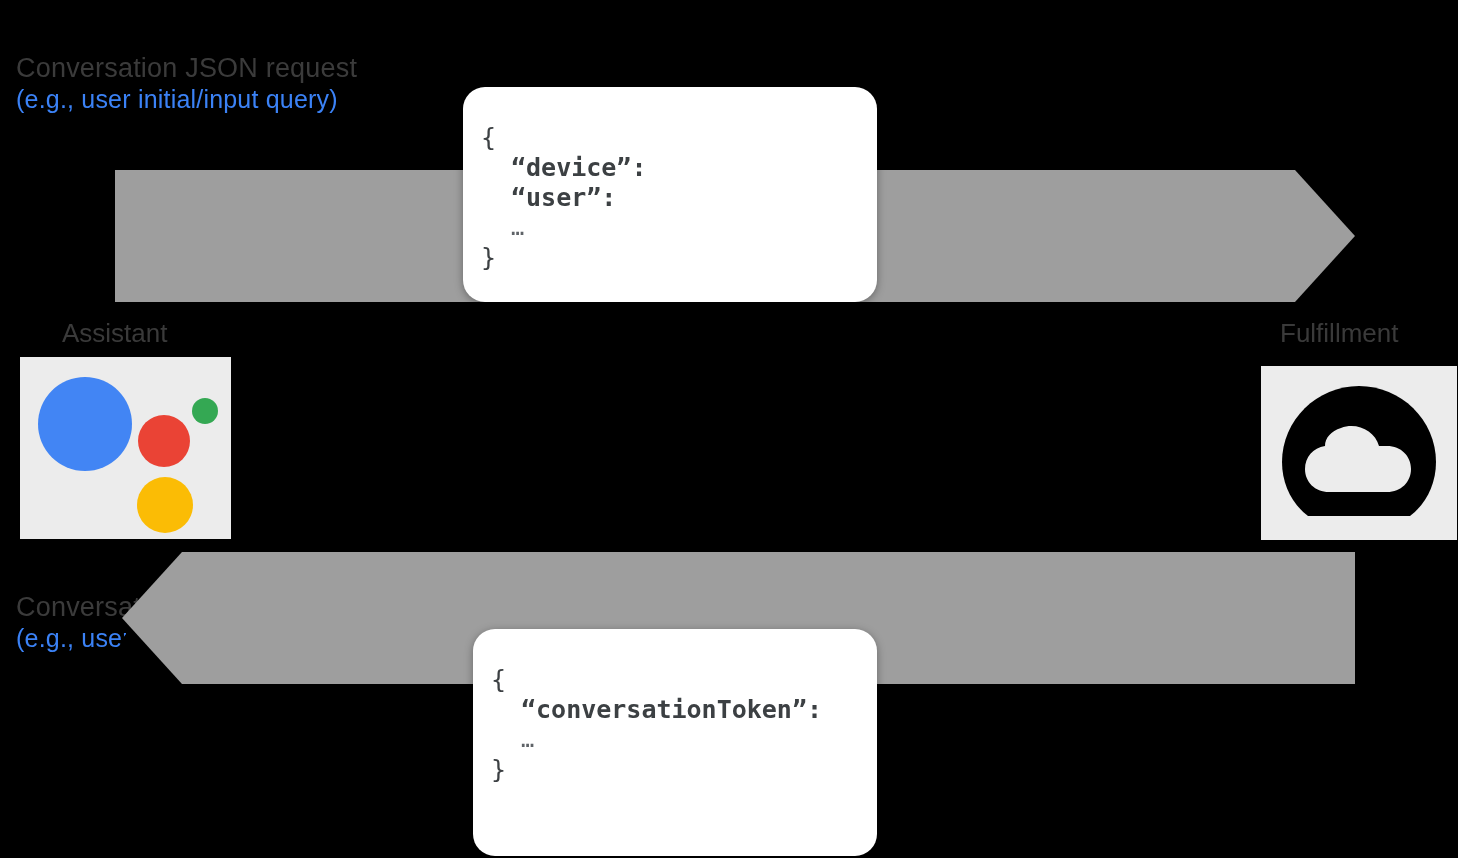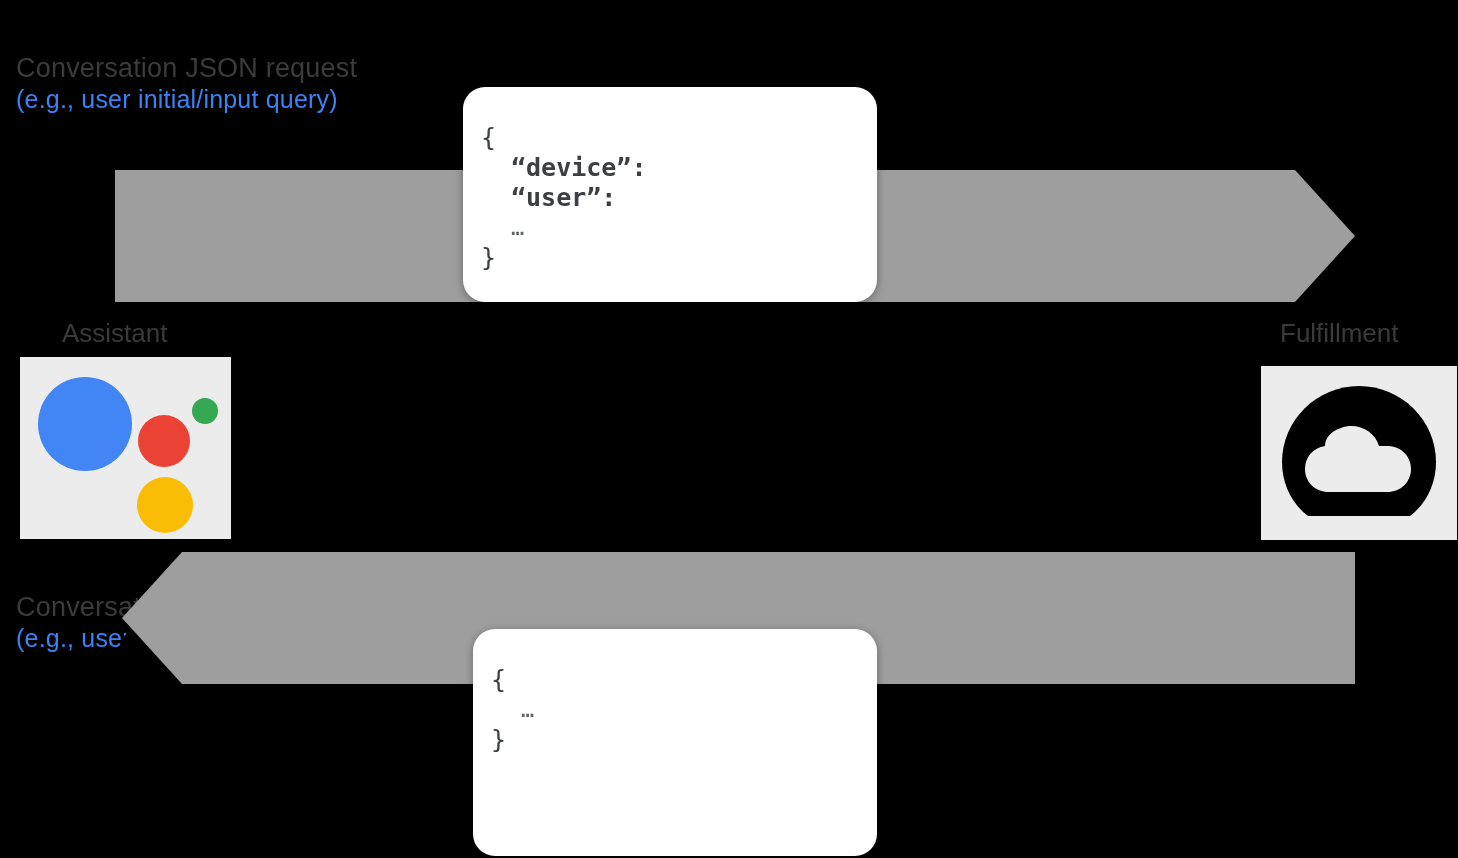--- a/index.html
+++ b/index.html
@@ -192,17 +192,18 @@
   </div>
 
   <div class="node-block" id="node-block-bottom"></div>
   <div class="arrow" id="arrow-response">
     <div class="shaft"></div>
     <div class="head"></div>
   </div>
 
   <div class="json-card" id="json-response">
     <div class="json-line brace">{</div>
+    <div class="json-line indent">“conversationToken”:</div>
     <div class="json-line ellipsis">…</div>
     <div class="json-line brace">}</div>
   </div>
 
 </div>
 
 </body></html>

